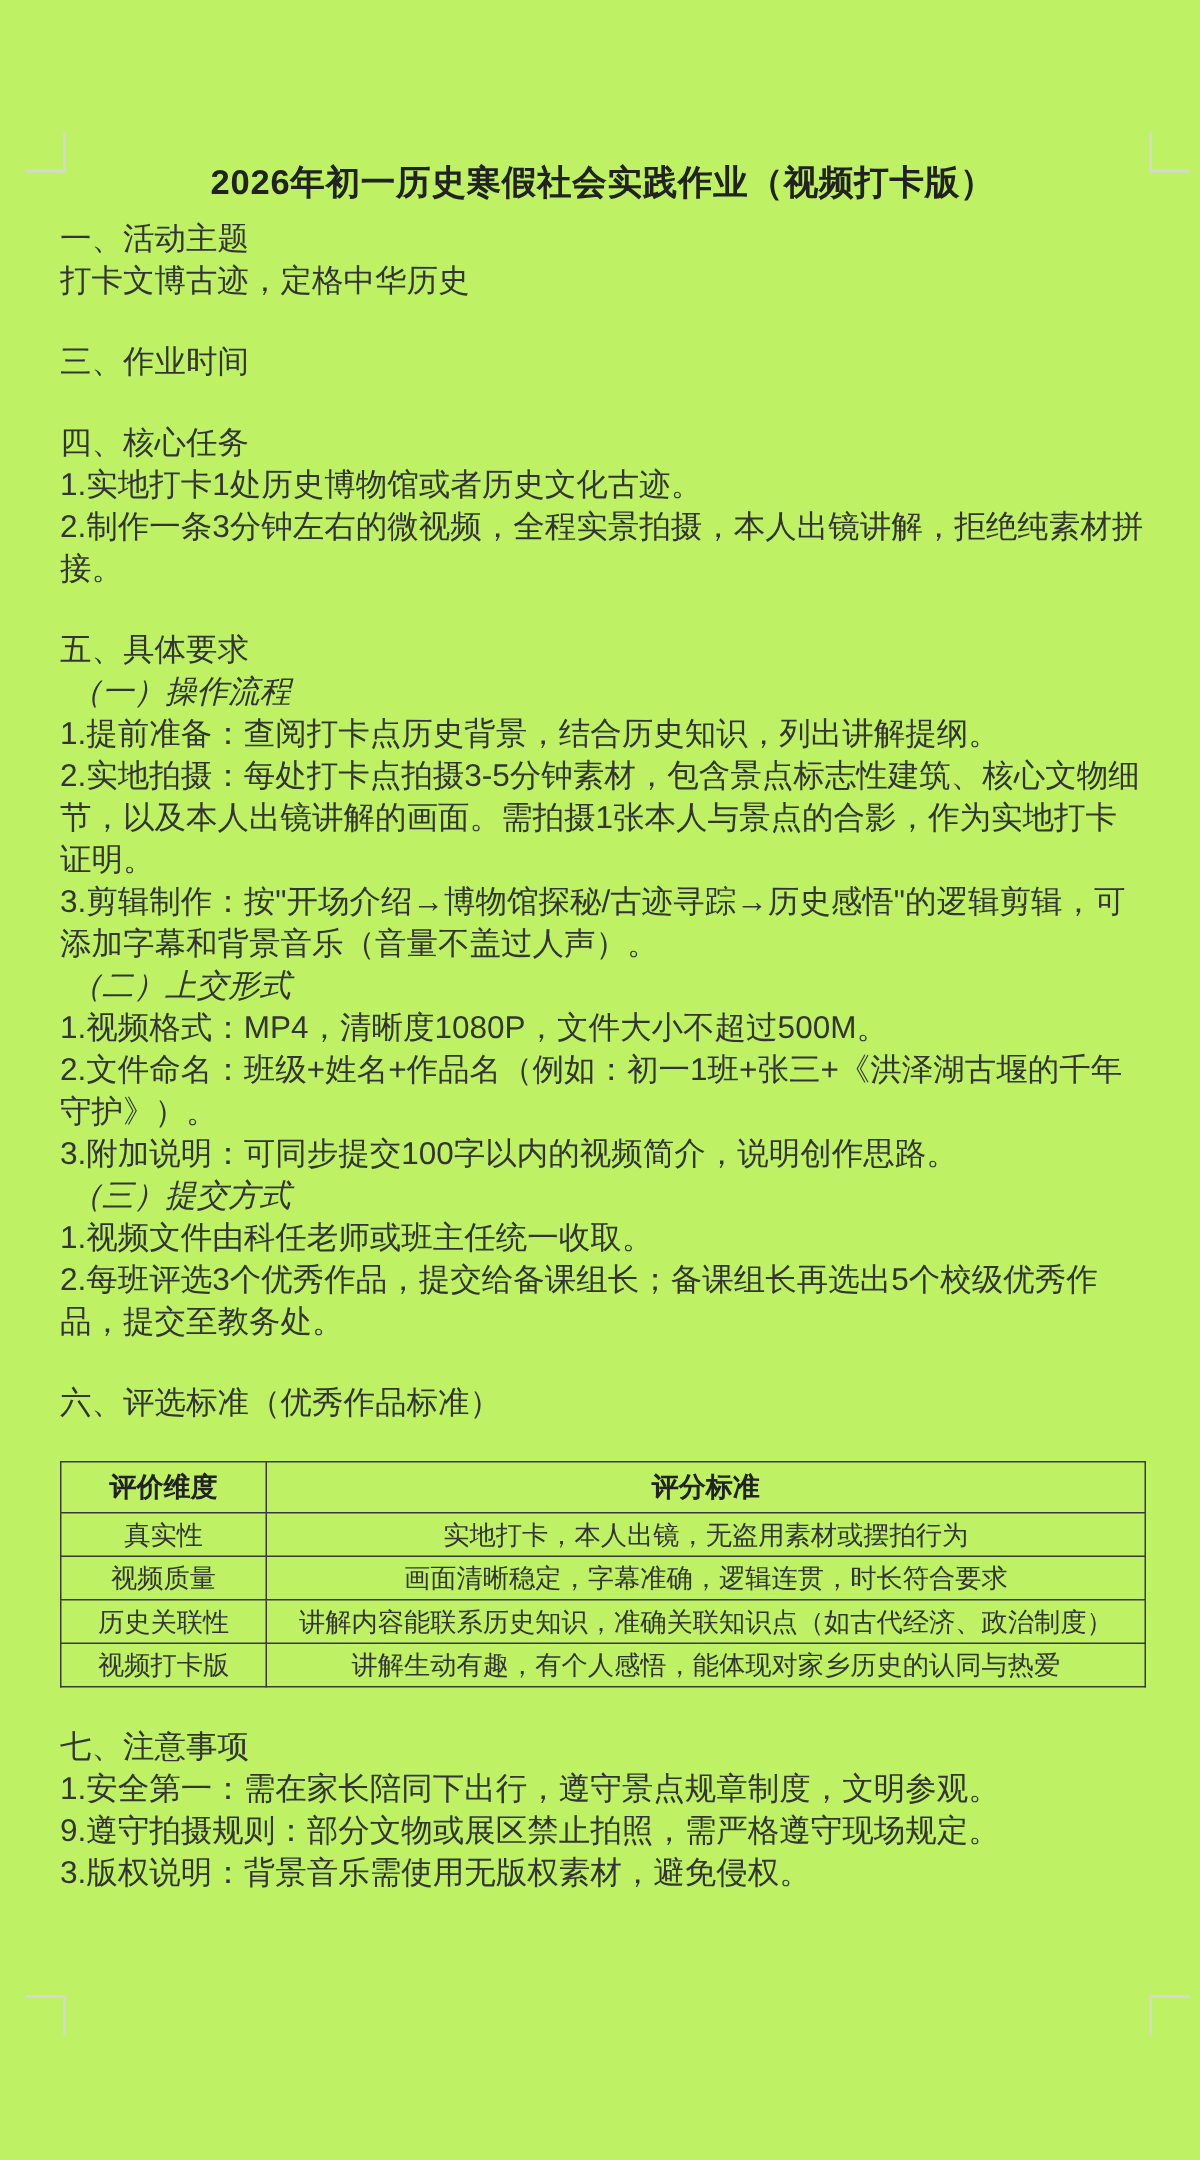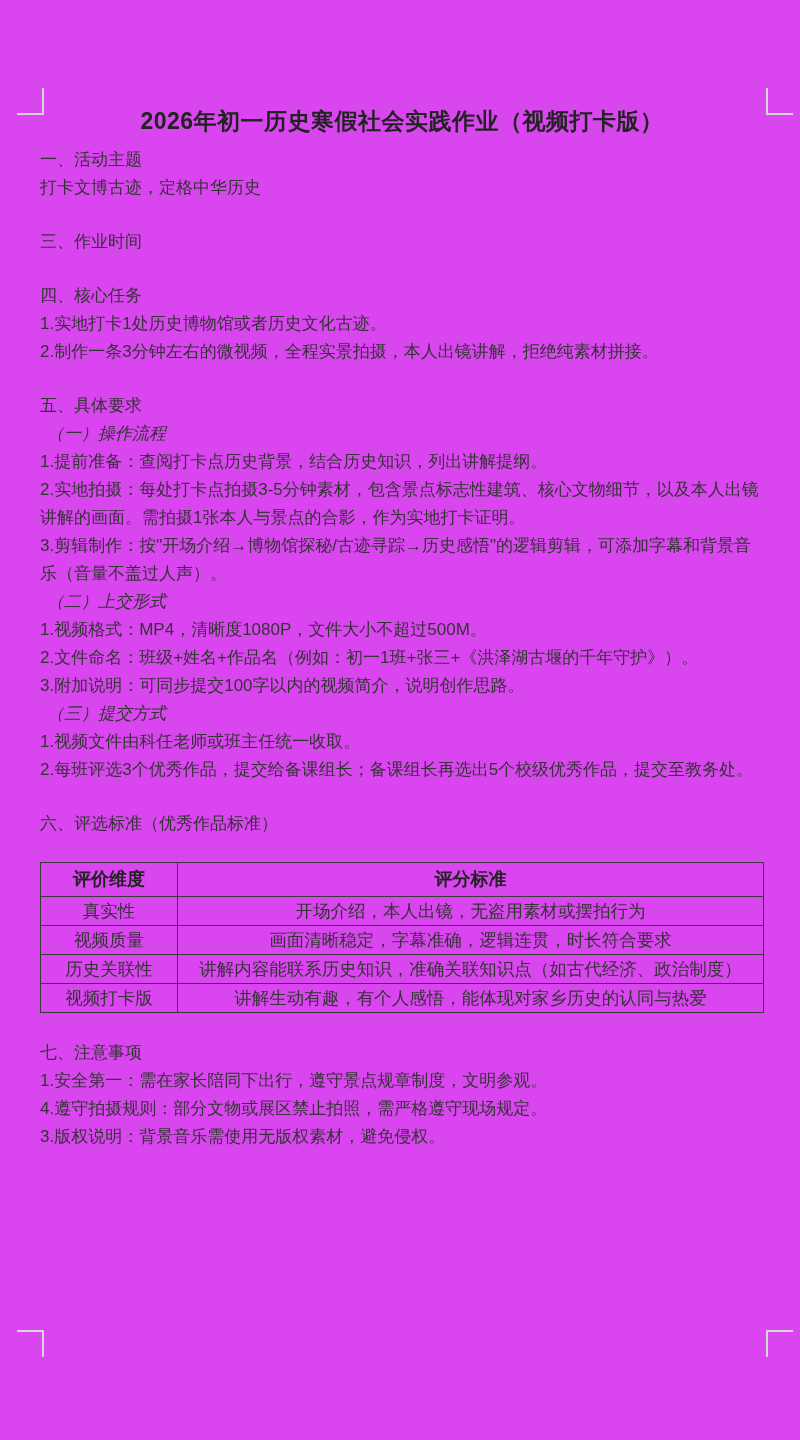--- a/index.html
+++ b/index.html
@@ -4,21 +4,21 @@
 <style>
   html, body { margin: 0; padding: 0; }
   body {
     font-family: "Liberation Sans", "DejaVu Sans", sans-serif;
     background: #ffffff;
   }
   .page {
     position: relative;
     width: 800px;
     height: 1440px;
-    background: #d946ef;
+    background: #bef264;
     overflow: hidden;
   }
   
   .corner { position: absolute; width: 25px; height: 25px; }
   .corner-tl { left: 17px;  top: 88px;    border-right: 2px solid #d6d6d6; border-bottom: 2px solid #d6d6d6; }
   .corner-tr { left: 766px; top: 88px;    border-left: 2px solid #d6d6d6;  border-bottom: 2px solid #d6d6d6; }
   .corner-bl { left: 17px;  top: 1330px;  border-right: 2px solid #d6d6d6; border-top: 2px solid #d6d6d6; }
   .corner-br { left: 766px; top: 1330px;  border-left: 2px solid #d6d6d6;  border-top: 2px solid #d6d6d6; }
 
   .content {
@@ -34,21 +34,21 @@
     font-weight: bold;
     line-height: 30px;
     text-align: center;
     color: #222222;
     letter-spacing: 0.5px;
   }
   .section { margin: 0 0 26px 0; }
   .section:last-child { margin-bottom: 16px; }
   .section p, .section h2 {
     margin: 0;
-    font-size: 17px;
+    font-size: 21px;
     font-weight: normal;
     line-height: 28px;
     color: #343434;
   }
   .indent { padding-left: 7px; font-style: italic; }
 
   table.criteria {
     width: 100%;
     margin-top: 24px;
     border-collapse: collapse;
@@ -126,39 +126,39 @@
           </colgroup>
         <thead>
           <tr>
             <th>评价维度</th>
             <th>评分标准</th>
           </tr>
         </thead>
         <tbody>
           <tr>
             <td>真实性</td>
-            <td>开场介绍，本人出镜，无盗用素材或摆拍行为</td>
+            <td>实地打卡，本人出镜，无盗用素材或摆拍行为</td>
           </tr>
           <tr>
             <td>视频质量</td>
             <td>画面清晰稳定，字幕准确，逻辑连贯，时长符合要求</td>
           </tr>
           <tr>
             <td>历史关联性</td>
             <td>讲解内容能联系历史知识，准确关联知识点（如古代经济、政治制度）</td>
           </tr>
           <tr>
             <td>视频打卡版</td>
             <td>讲解生动有趣，有个人感悟，能体现对家乡历史的认同与热爱</td>
           </tr>
         </tbody>
       </table>
     </div>
 
     <div class="section">
       <h2>七、注意事项</h2>
       <p>1.安全第一：需在家长陪同下出行，遵守景点规章制度，文明参观。</p>
-      <p>4.遵守拍摄规则：部分文物或展区禁止拍照，需严格遵守现场规定。</p>
+      <p>9.遵守拍摄规则：部分文物或展区禁止拍照，需严格遵守现场规定。</p>
       <p>3.版权说明：背景音乐需使用无版权素材，避免侵权。</p>
     </div>
 
   </div>
 </div>
 
 </body></html>

